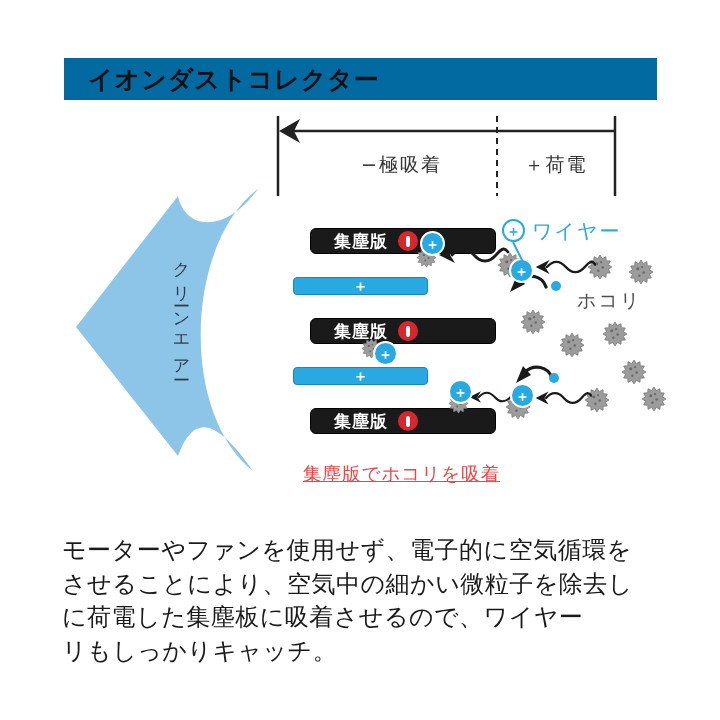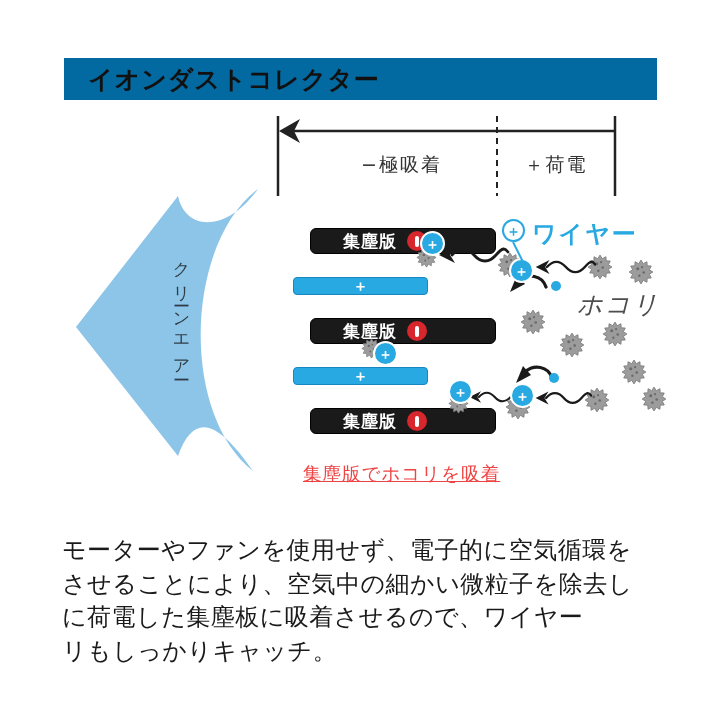--- a/index.html
+++ b/index.html
@@ -26,21 +26,21 @@
   .cleanair-svg{position:absolute;left:70px;top:184px;width:195px;height:295px;}
   .cleanair-label{
     position:absolute;left:171px;top:250px;height:160px;
     writing-mode:vertical-rl;text-orientation:mixed;
     font-size:17px;color:#2f3b45;letter-spacing:4px;
   }
   
   .plate{
     position:absolute;left:310px;width:186px;height:26px;background:#1a1a1a;
     border:1px solid #000;border-radius:6px;box-sizing:border-box;
-    display:flex;align-items:center;padding-left:32px;
+    display:flex;align-items:center;padding-left:23px;
   }
   .plate-1{top:228px}.plate-2{top:318px}.plate-3{top:408px}
   .plate .plate-label{color:#fff;font-size:17px;font-weight:700;letter-spacing:1px;}
   .minus-badge{
     margin-left:10px;width:20px;height:20px;border-radius:50%;background:#d8262d;
     display:flex;align-items:center;justify-content:center;flex:0 0 auto;
   }
   .minus-bar{width:3.5px;height:11px;background:#fff;border-radius:2px;}
   
   .plus-bar{
@@ -65,26 +65,26 @@
   .wavy{position:absolute;height:20px;z-index:5;}
   .hook{position:absolute;z-index:5;}
   
   .wire-plus-circle{
     position:absolute;left:502px;top:219px;width:19px;height:19px;border-radius:50%;
     border:2px solid #29a9e1;background:#fff;box-sizing:content-box;
     display:flex;align-items:center;justify-content:center;
     color:#29a9e1;font-size:14px;font-weight:700;line-height:1;z-index:7;
   }
   .wire-label-text{
-    position:absolute;left:532px;top:218px;font-size:24px;font-weight:700;
+    position:absolute;left:532px;top:218px;font-size:20px;font-weight:400;
     color:#29a9e1;letter-spacing:2px;z-index:7;
   }
   .wire-connector{position:absolute;left:508px;top:240px;width:22px;height:28px;z-index:7;}
   .dust-label{
-    position:absolute;left:577px;top:288px;font-size:25px;color:#4d4d4d;letter-spacing:2px;font-style:italic;
+    position:absolute;left:577px;top:288px;font-size:19px;color:#4d4d4d;letter-spacing:2px;
   }
   
   .caption{
     position:absolute;left:303px;top:461px;font-size:18.5px;color:#ef4444;letter-spacing:1px;text-decoration:underline;
   }
   .description{
     position:absolute;left:62px;top:494px;width:606px;
     font-size:24px;line-height:33.5px;color:#1a1a1a;font-weight:500;letter-spacing:0.5px;margin-top:40px;
   }
   .hidden-defs{position:absolute;width:0;height:0;overflow:hidden;}

